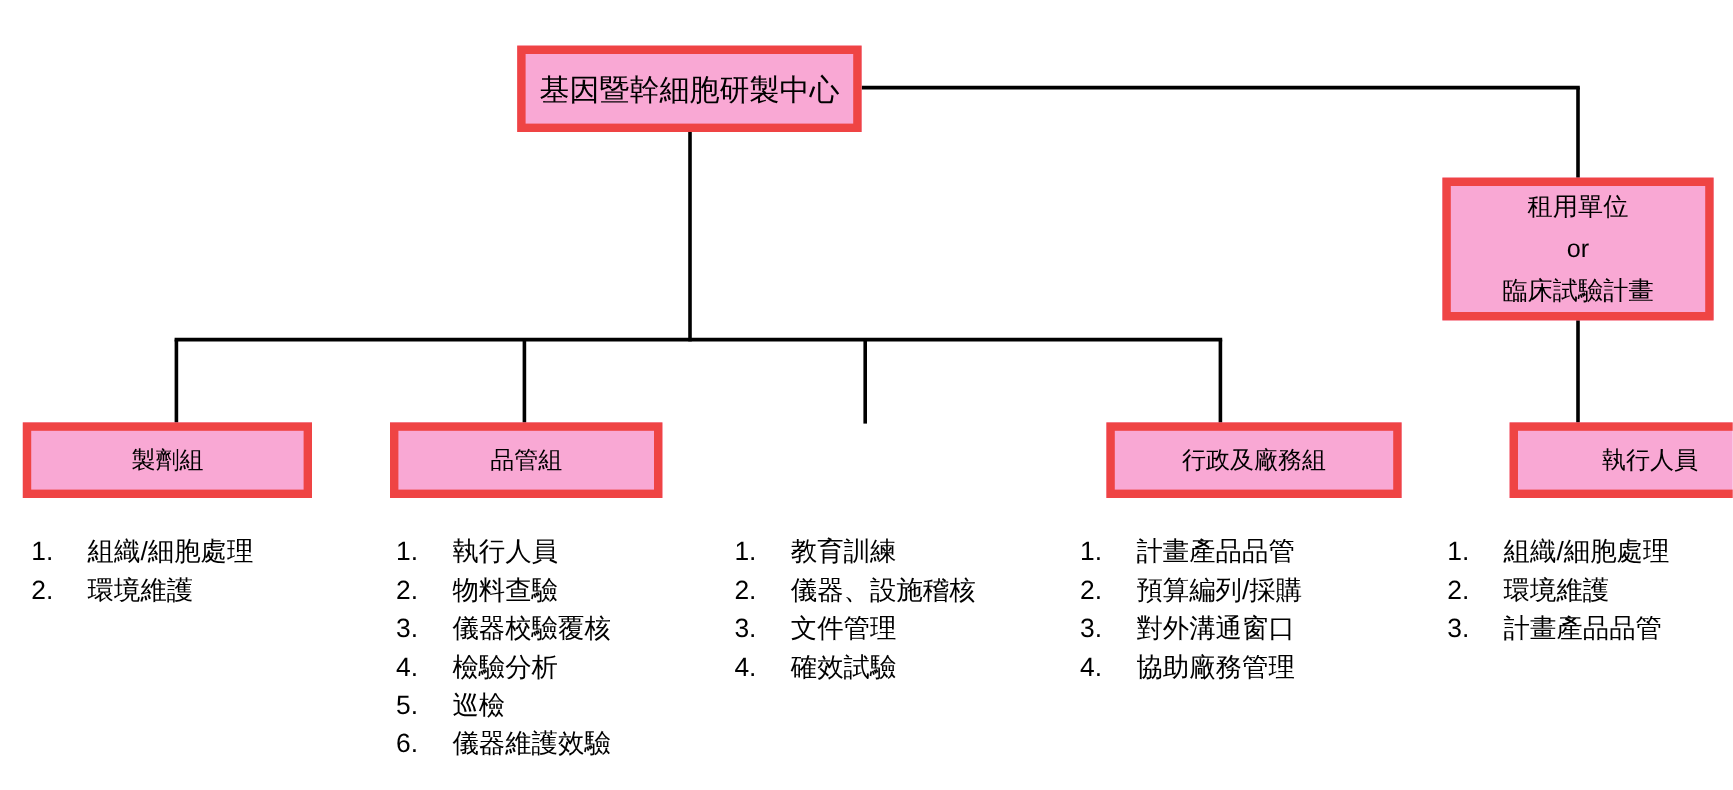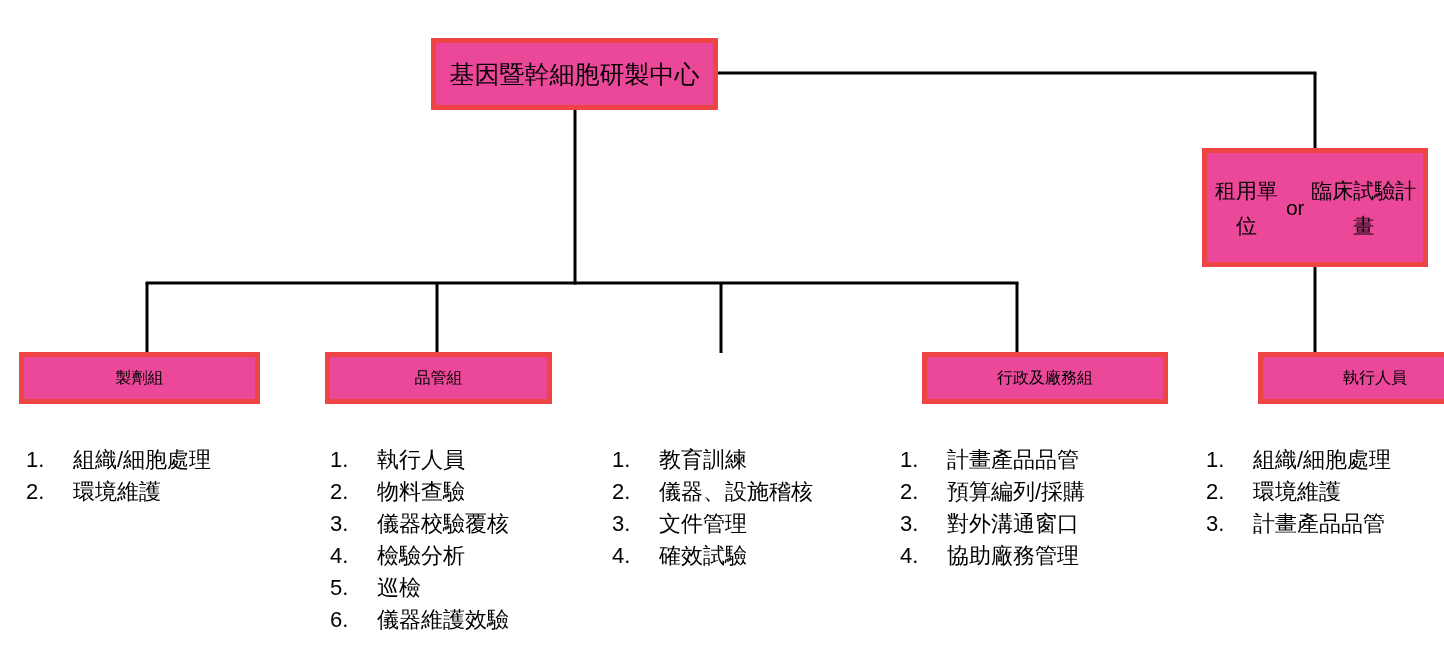--- a/index.html
+++ b/index.html
@@ -19,41 +19,41 @@
   .connectors {
     position: absolute;
     left: 0;
     top: 0;
     width: 1444px;
     height: 658px;
   }
   .node {
     position: absolute;
     box-sizing: border-box;
-    border: 5px solid #ef4444;
-    background: #ec4899;
+    border: 7px solid #ef4444;
+    background: #f9a8d4;
     display: flex;
     align-items: center;
     justify-content: center;
     text-align: center;
   }
   .node-root {
     left: 431px; top: 38px; width: 287px; height: 72px;
     font-size: 25px;
   }
   .node-rental {
     left: 1202px; top: 148px; width: 226px; height: 119px;
     font-size: 21px;
     line-height: 35px;
-    flex-direction: row;
+    flex-direction: column;
   }
   .node-rental span { display: block; }
   .node-group {
-    top: 352px; height: 52px;
-    font-size: 16px;
+    top: 352px; height: 63px;
+    font-size: 20px;
   }
   .node-g0 { left: 19px;   width: 241px; }
   .node-g1 { left: 325px;  width: 227px; }
   .node-g2 { left: 609px;  width: 226px; }
   .node-g3 { left: 922px;  width: 246px; }
   .node-g4 { left: 1230px; width: 234px; margin-left: 28px; }
   .dutylist {
     position: absolute;
     top: 444px;
     font-size: 22px;

